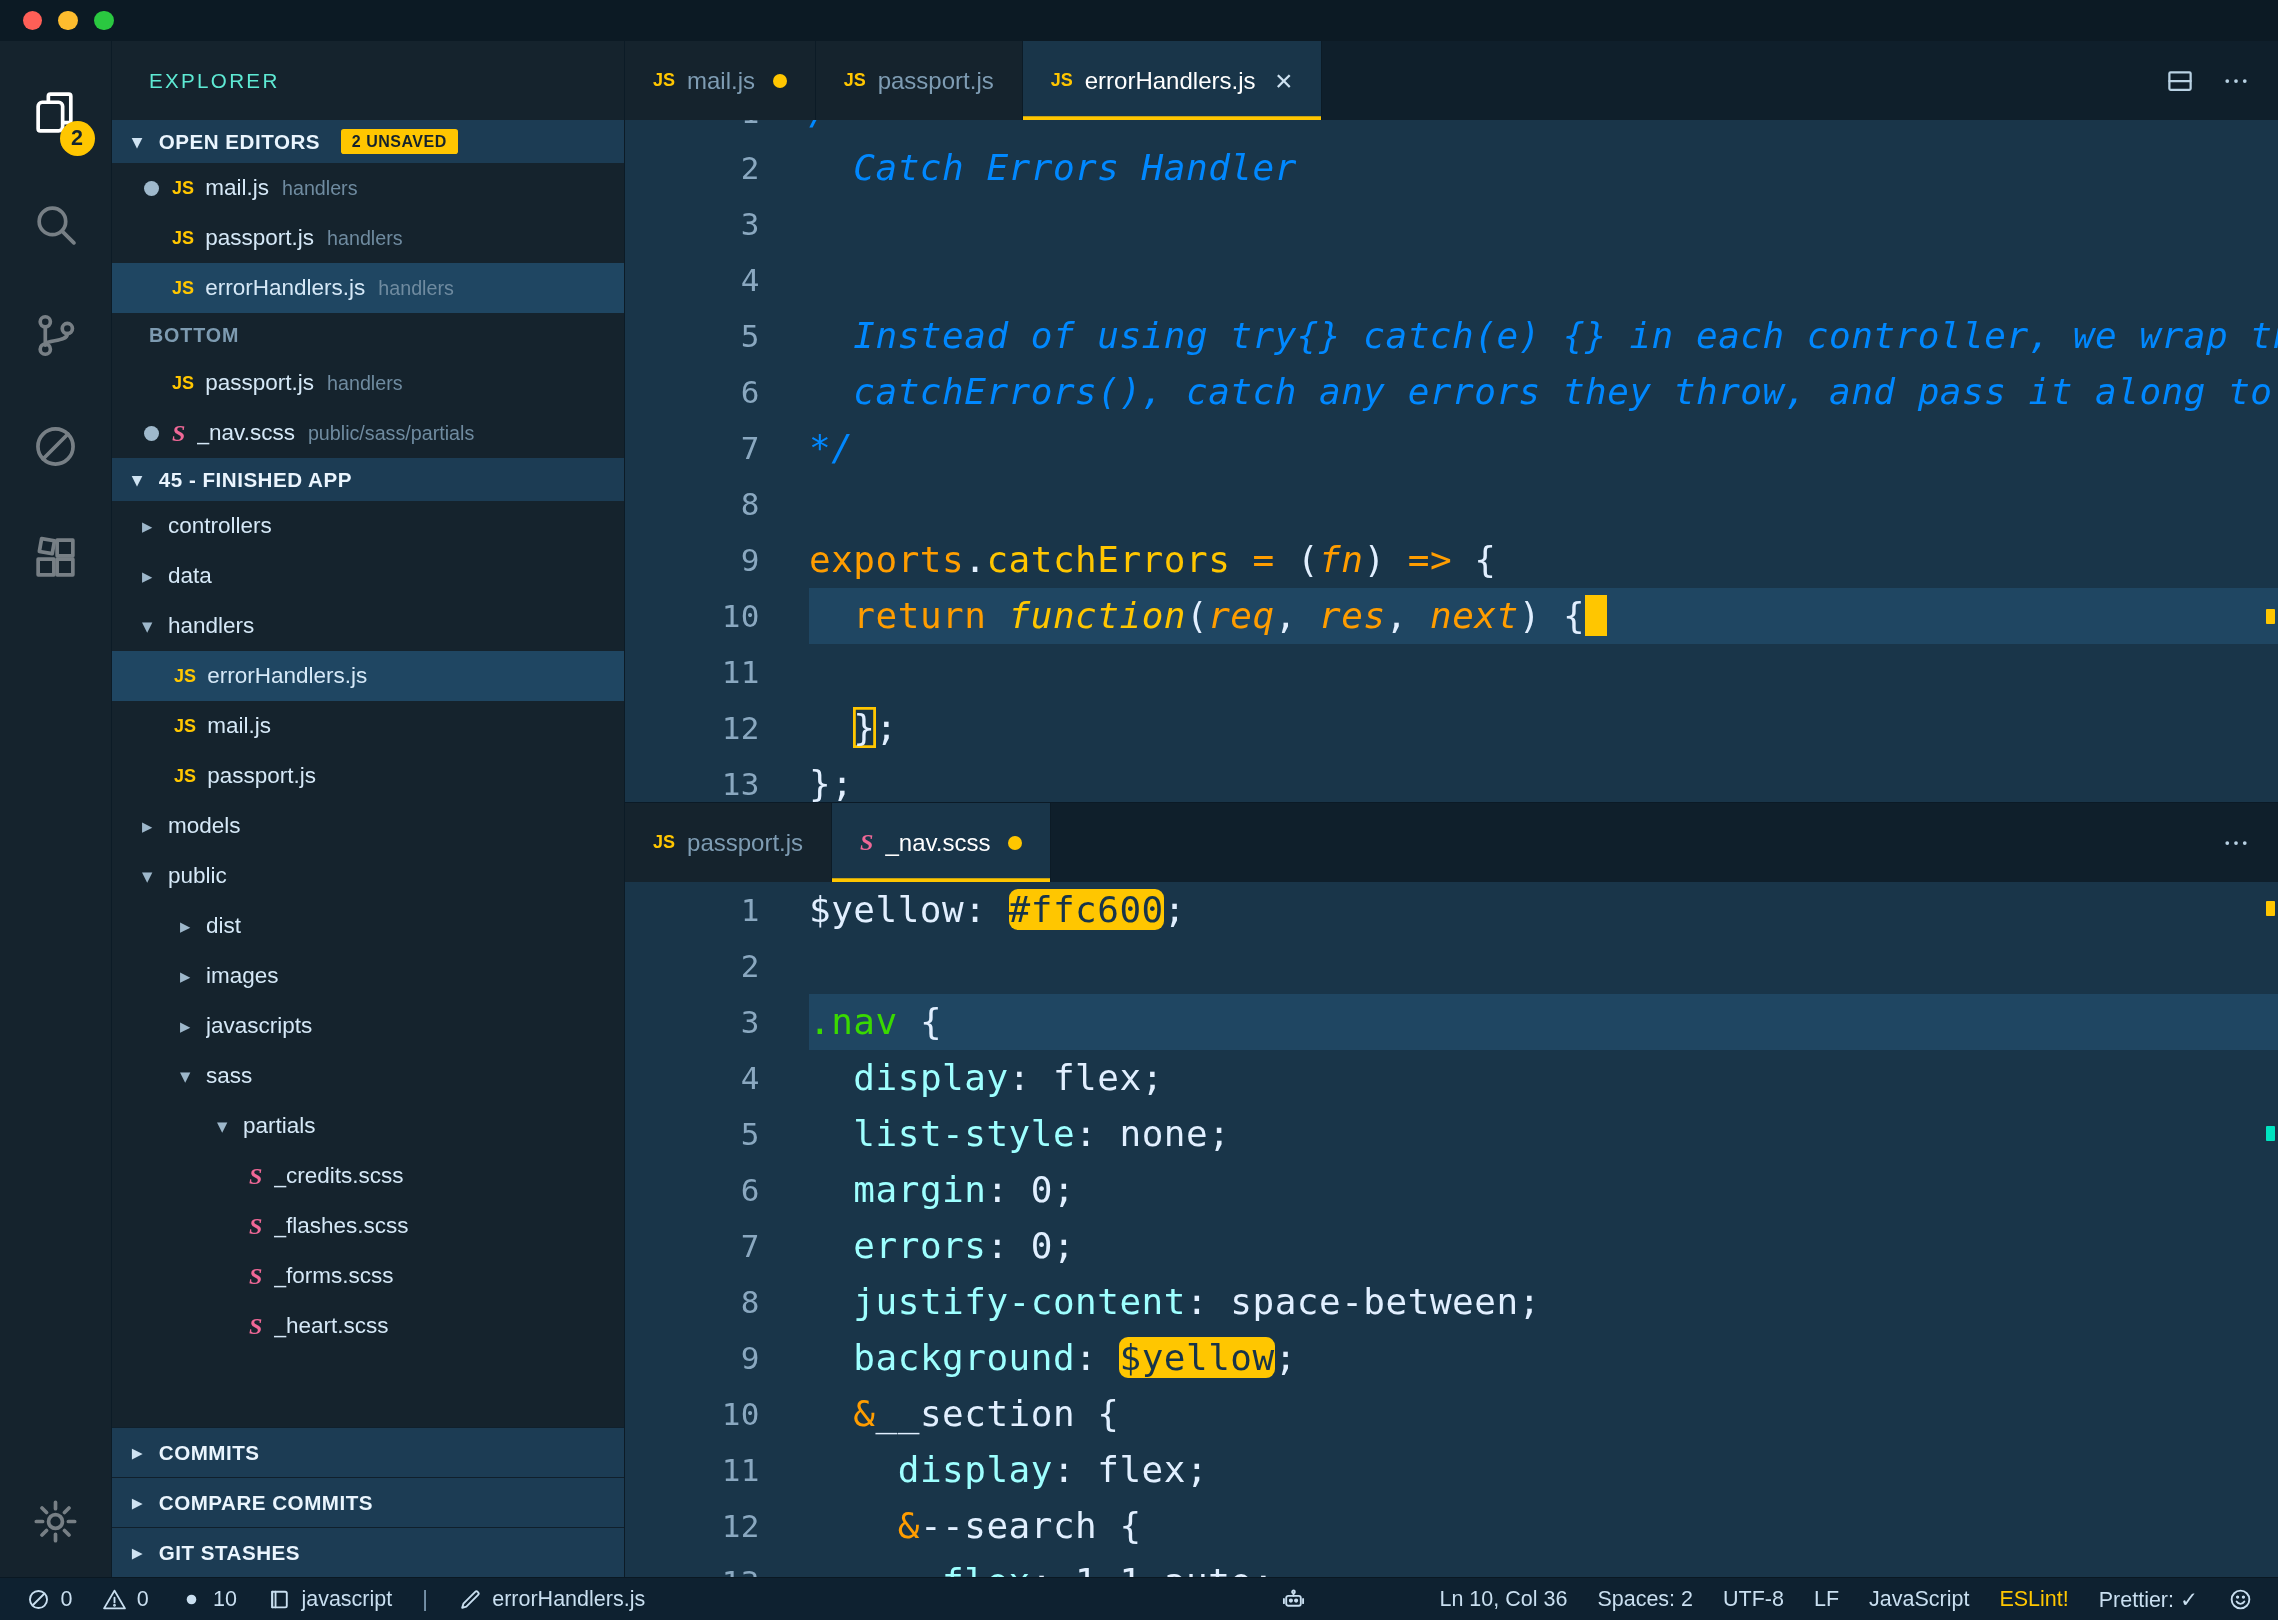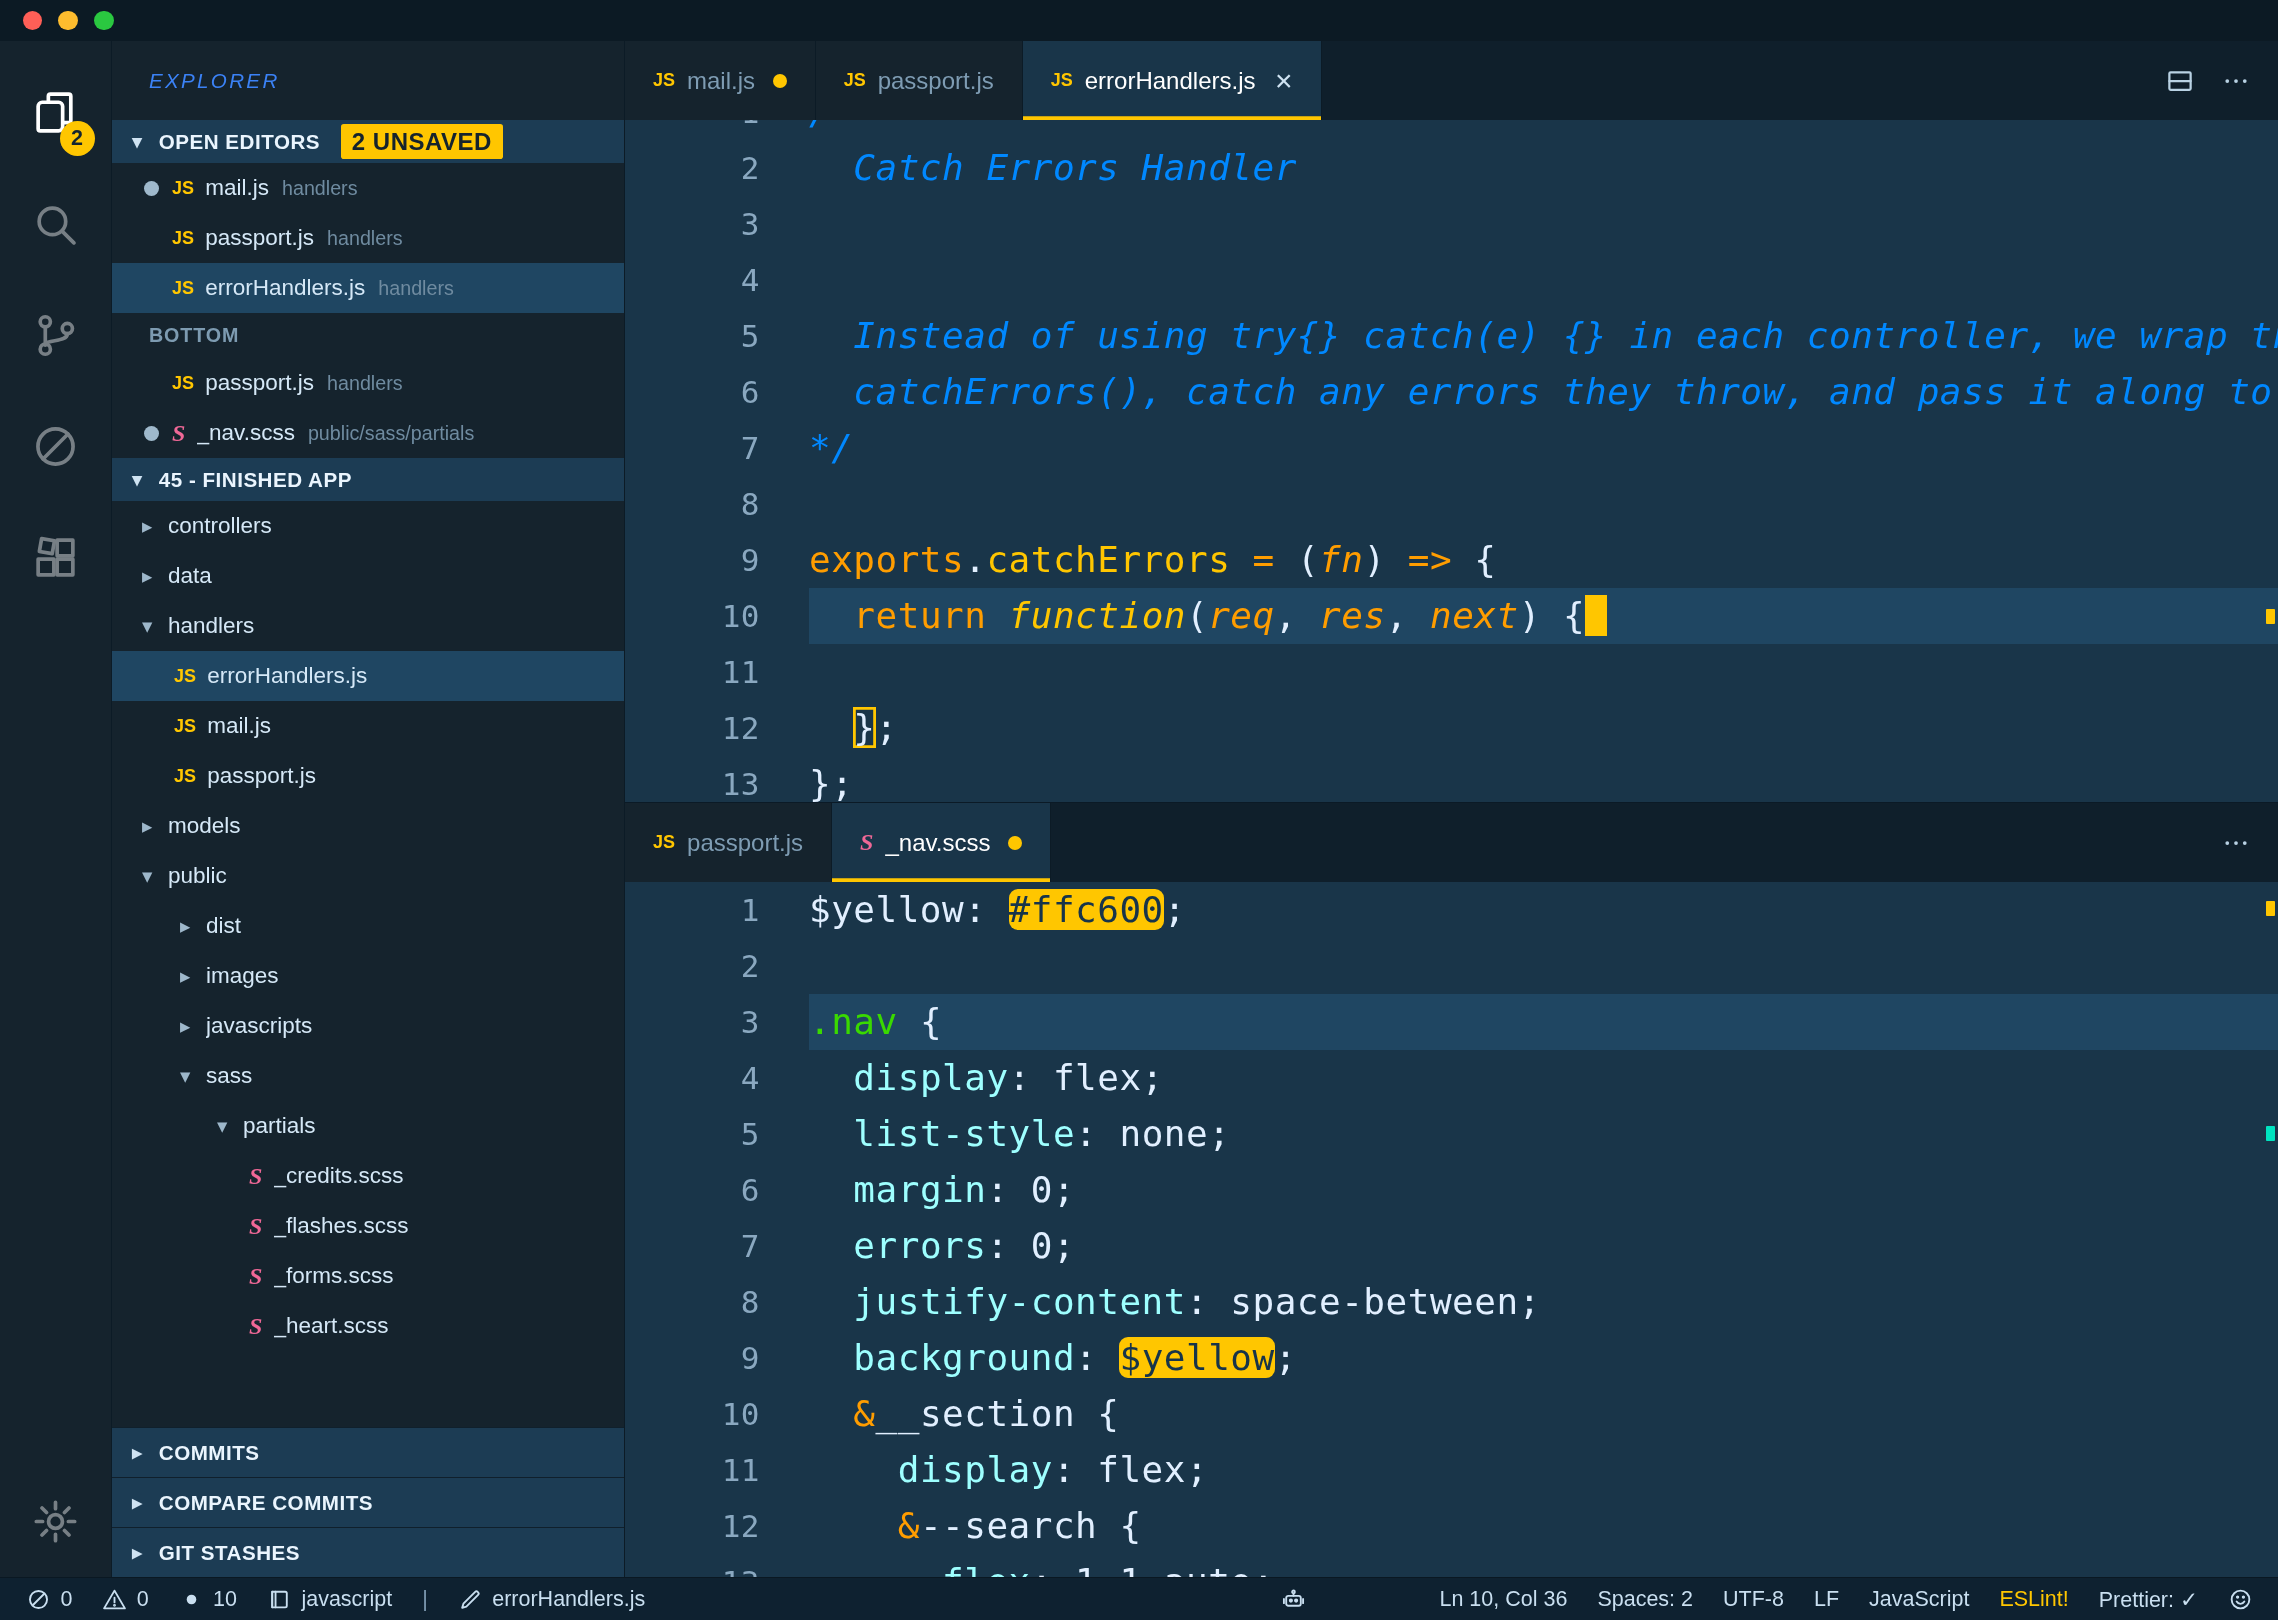--- a/index.html
+++ b/index.html
@@ -26,25 +26,25 @@
     color:#ffffff;opacity:.42;cursor:pointer;}
   .ab-item.active{opacity:1;}
   .ab-icon svg{width:49px;height:49px;display:block;}
   .ab-badge{position:absolute;right:17px;bottom:13px;background:var(--accent);color:#132530;font-size:21.5px;
     font-weight:bold;min-width:35px;height:35px;border-radius:50%;display:flex;align-items:center;justify-content:center;}
   .ab-spacer{flex:1;}
   
   .sidebar{width:513px;background:var(--sidebar_bg);border-right:0.9px solid #0c1b26;display:flex;
     flex-direction:column;flex-shrink:0;overflow:hidden;color:#cfe4f4;}
   .sb-title{height:79px;display:flex;align-items:center;padding-left:37px;font-size:20.6px;
-    letter-spacing:2.3px;color:#3b82f6;flex-shrink:0;font-style:italic;}
+    letter-spacing:2.3px;color:#5eead4;flex-shrink:0;}
   .sb-header{height:43px;background:var(--header_bar);display:flex;align-items:center;gap:11.2px;
     padding-left:15px;font-size:20.6px;font-weight:bold;color:#eaf5fe;flex-shrink:0;cursor:pointer;letter-spacing:0.5px;}
   .sb-header .arrow{font-size:19px;color:#cfe3f2;width:20.6px;text-align:center;}
-  .badge{background:var(--accent);color:#15232d;font-size:24px;font-weight:bold;padding:3.7px 11.2px;
+  .badge{background:var(--accent);color:#15232d;font-size:16px;font-weight:bold;padding:3.7px 11.2px;
     border-radius:2.8px;margin-left:9.4px;letter-spacing:0.5px;}
   .oe-group-label{height:45px;display:flex;align-items:center;padding-left:37px;color:#7d9bb1;
     font-size:19.7px;font-weight:bold;letter-spacing:0.9px;}
   .row{height:50px;display:flex;align-items:center;font-size:22.5px;color:#d5e8f7;cursor:pointer;
     overflow:hidden;white-space:nowrap;}
   .row.selected{background:var(--line_highlight);}
   .oe-row{padding-left:32px;}
   .dirty-dot{width:15px;height:15px;border-radius:50%;margin-right:13px;flex-shrink:0;background:transparent;}
   .dirty-dot.on{background:#9fb9cc;}
   .ficon{font-weight:bold;margin-right:11.2px;flex-shrink:0;}

